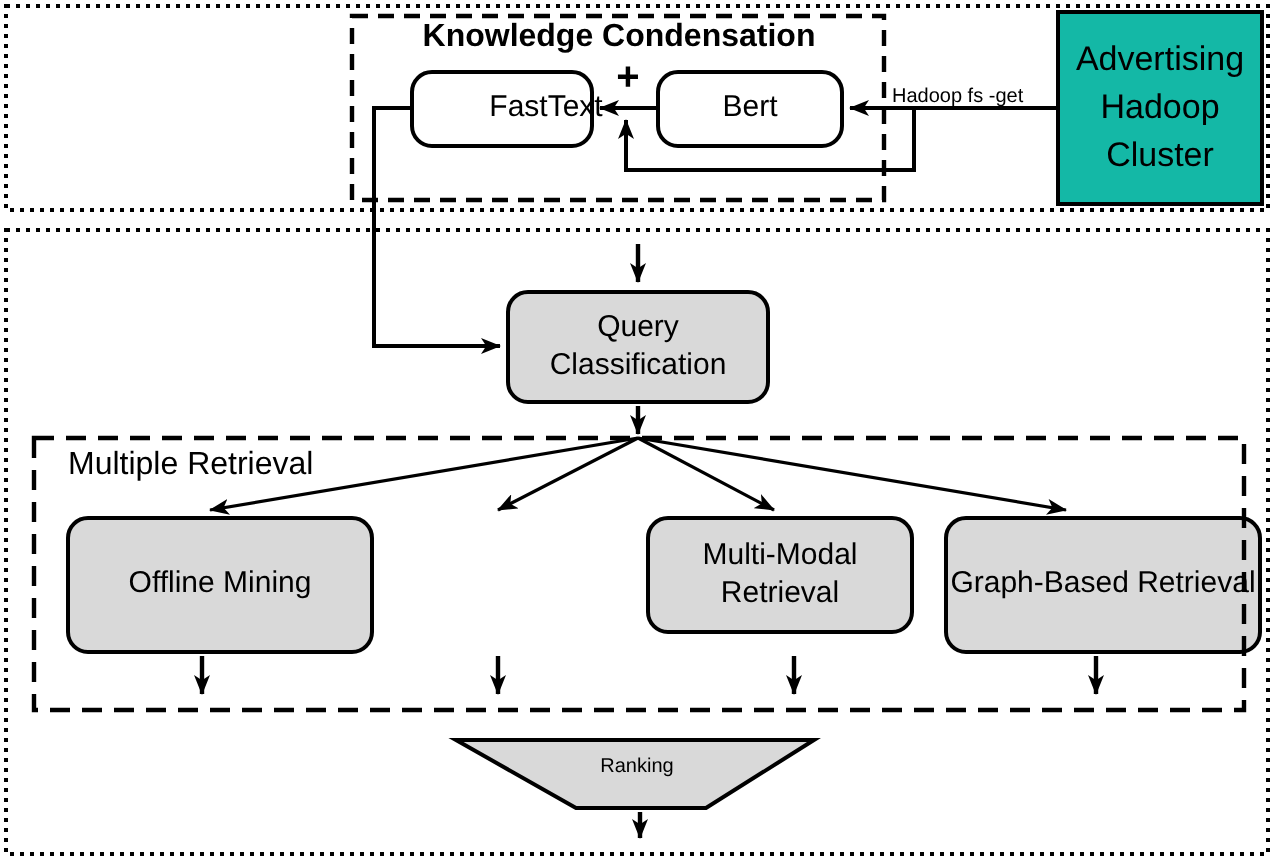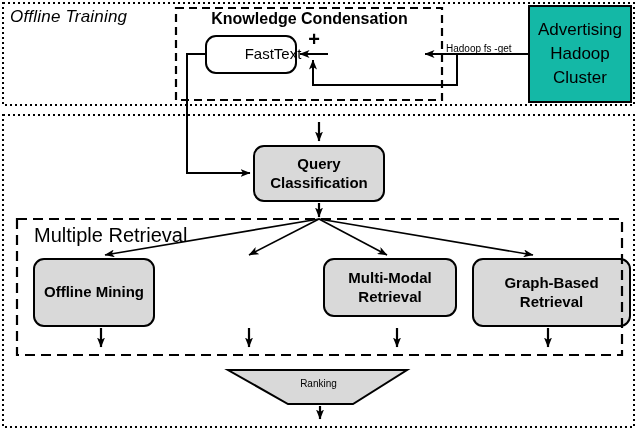--- a/index.html
+++ b/index.html
@@ -20,38 +20,38 @@
     z-index:1;
   }
   .kc-title{
     font-weight:bold;
     font-size:16px;
     text-align:center;
     white-space:nowrap;
     z-index:1;
   }
   .mr-title{
-    font-size:20px;
+    font-size:16px;
     white-space:nowrap;
     z-index:1;
   }
   .node{
     box-sizing:border-box;
     display:flex;align-items:center;justify-content:center;
     text-align:center;
     font-size:15px;
     line-height:1.25;
     z-index:1;
   }
   .rounded{
     border:2.5px solid #000;
     border-radius:11px;
     background:#fff;
   }
-  .gray{background:#d9d9d9;font-weight:bold;}
+  .gray{background:#d9d9d9;}
   .square{
     border:2px solid #000;
     background:#14b8a6;
     line-height:1.4;
     font-size:17px;
   }
   .plus{
     font-size:20px;
     font-weight:600;
     text-align:center;
@@ -72,45 +72,47 @@
     z-index:2;
     pointer-events:none;
   }
   svg.overlay *{vector-effect:non-scaling-stroke;}
 </style>
 </head>
 <body>
 
 <div class="canvas">
 
-  <div class="abs section-label" style="left:10px;top:7px;">Offline Training</div>
 
 
   <div class="abs kc-title" style="left:177px;top:10px;width:265px;">Knowledge Condensation</div>
 
   <div class="abs node rounded" style="left:205px;top:35px;width:92px;height:39px;padding-left:44px;">
     <span>FastText</span>
   </div>
 
+  <div class="abs node rounded" style="left:328px;top:35px;width:94px;height:39px;">
+    <span>Bert</span>
+  </div>
 
   <div class="abs plus" style="left:302px;top:28px;width:24px;">+</div>
 
   <div class="abs edge-label" style="left:446px;top:43px;">Hadoop fs -get</div>
 
   <div class="abs node square" style="left:528px;top:5px;width:104px;height:98px;padding:0 3px;">
     <span>Advertising Hadoop Cluster</span>
   </div>
 
   <div class="abs node rounded gray" style="left:253px;top:145px;width:132px;height:57px;">
     <span>Query Classification</span>
   </div>
 
   <div class="abs mr-title" style="left:34px;top:224px;">Multiple Retrieval</div>
 
-  <div class="abs node rounded gray" style="left:33px;top:258px;width:122px;height:69px;">
+  <div class="abs node rounded gray" style="left:33px;top:258px;width:154px;height:69px;">
     <span>Offline Mining</span>
   </div>
 
 
   <div class="abs node rounded gray" style="left:323px;top:258px;width:134px;height:59px;">
     <span>Multi-Modal Retrieval</span>
   </div>
 
   <div class="abs node rounded gray" style="left:472px;top:258px;width:159px;height:69px;">
     <span>Graph-Based Retrieval</span>

